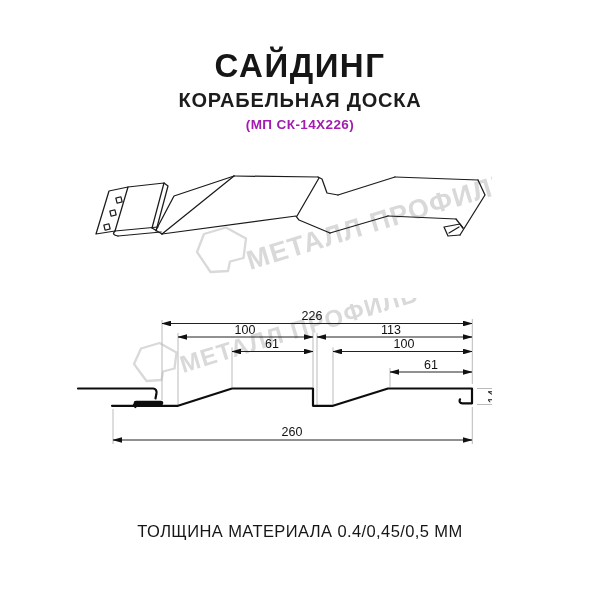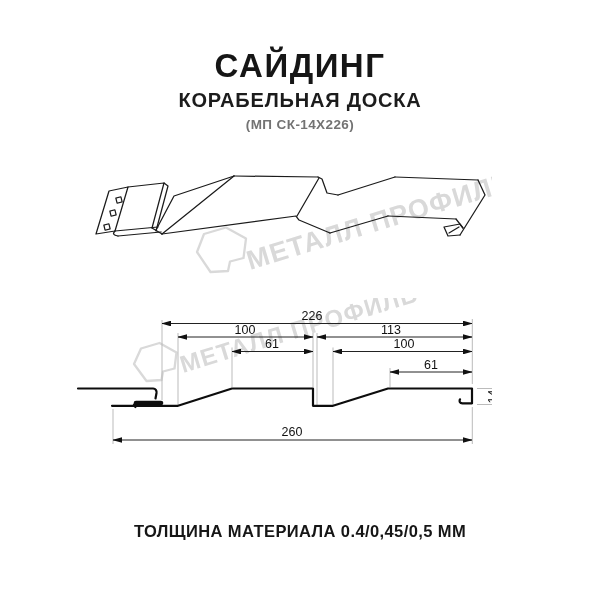--- a/index.html
+++ b/index.html
@@ -1,23 +1,23 @@
 <!DOCTYPE html>
 <html><head>
 <meta charset="utf-8">
 <style>
   html,body{margin:0;padding:0;background:#fff;}
   .page{position:relative;width:492px;height:600px;background:#ffffff;overflow:hidden;
         font-family:"Liberation Sans","DejaVu Sans",sans-serif;color:#1a1a1a;}
   .header{position:absolute;top:49px;left:0;width:600px;text-align:center;}
   .title{font-size:33px;font-weight:800;letter-spacing:1.5px;line-height:34px;color:#161616;}
   .subtitle{font-size:20px;font-weight:700;letter-spacing:.8px;margin-top:6px;color:#1c1c1c;}
-  .code{font-size:13.5px;font-weight:700;letter-spacing:.4px;margin-top:5px;color:#737373;}
+  .code{font-size:13.5px;font-weight:700;letter-spacing:.4px;margin-top:5px;color:#a21caf;}
   .footer{position:absolute;top:522px;left:0;width:600px;text-align:center;
-          font-size:16.5px;font-weight:700;letter-spacing:.4px;color:#161616;}
+          font-size:16.5px;font-weight:400;letter-spacing:.4px;color:#161616;}
   svg{position:absolute;display:block;}
   #svg3d{left:78px;top:146px;}
   #svgxs{left:60px;top:298px;}
   .wm-logo{fill:none;stroke:#d9d9d9;stroke-width:2.3;stroke-linejoin:round;}
   .wm-text{fill:#d9d9d9;font-weight:700;letter-spacing:1.2px;
            font-family:"Liberation Sans","DejaVu Sans",sans-serif;}
   .art{fill:none;stroke:#1b1b1b;stroke-width:1.25;stroke-linejoin:round;stroke-linecap:round;}
   .prof{fill:none;stroke:#0d0d0d;stroke-width:2.2;stroke-linejoin:round;stroke-linecap:round;}
   .prof-thick{fill:none;stroke:#0d0d0d;stroke-width:4.6;stroke-linecap:round;}
   .prof-thin{fill:none;stroke:#0d0d0d;stroke-width:1.8;stroke-linecap:round;}

